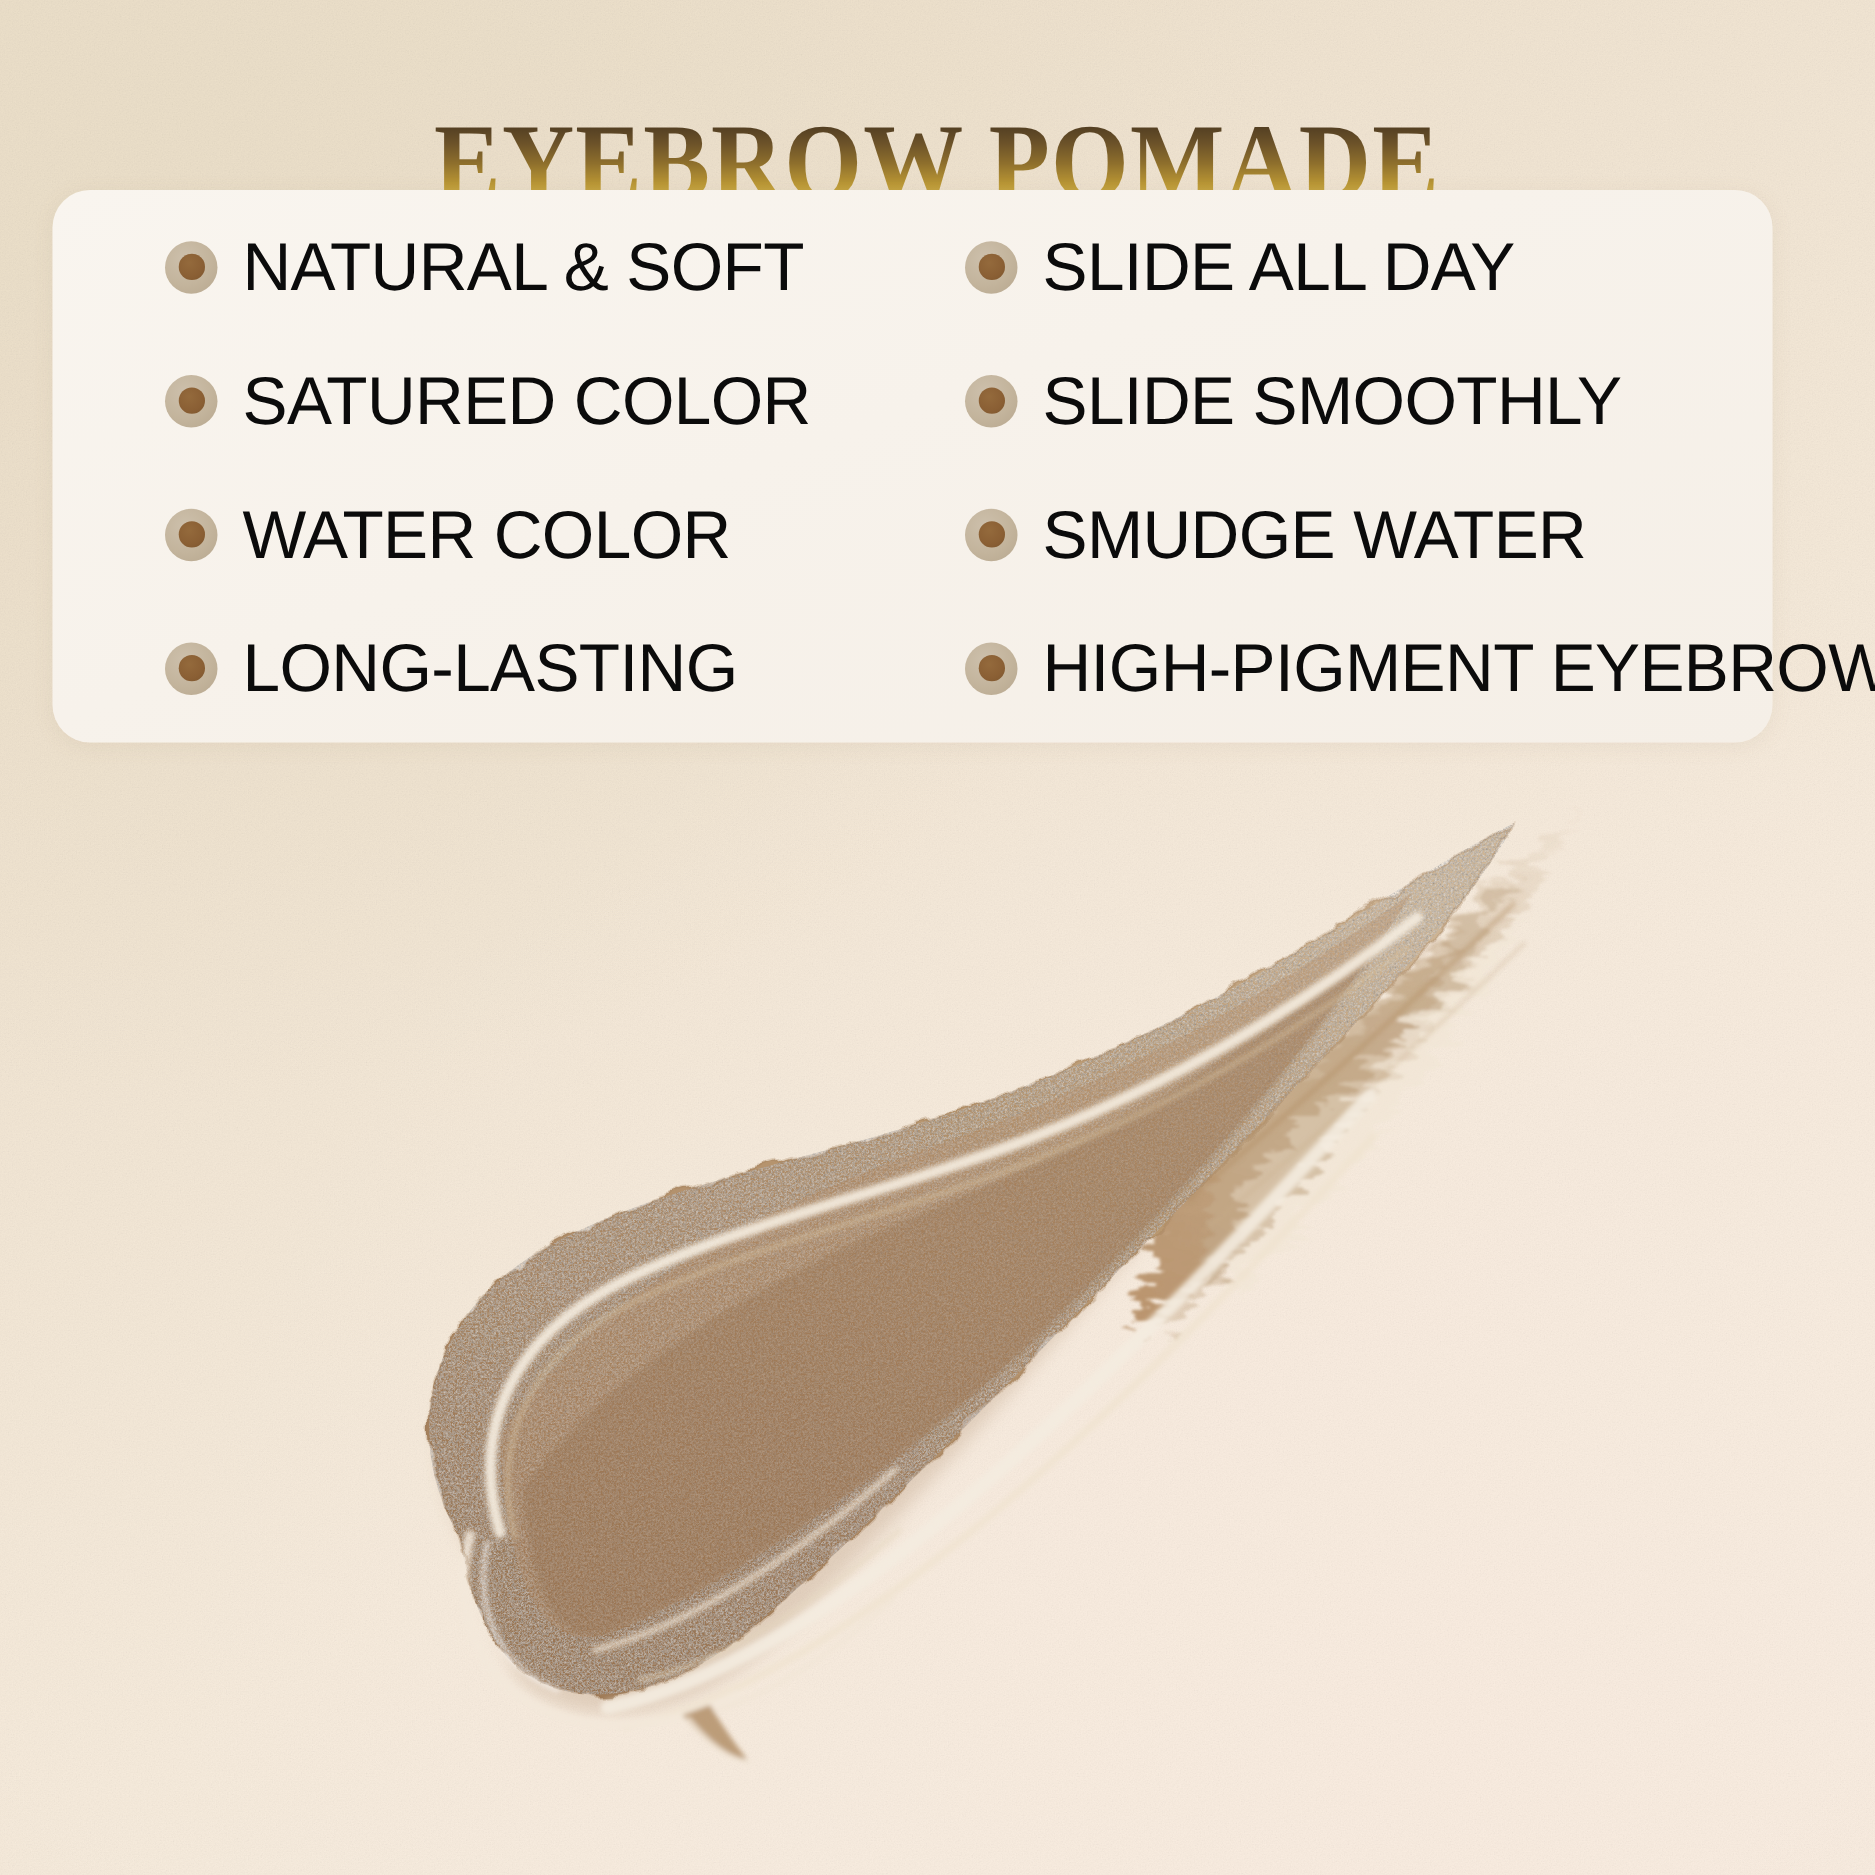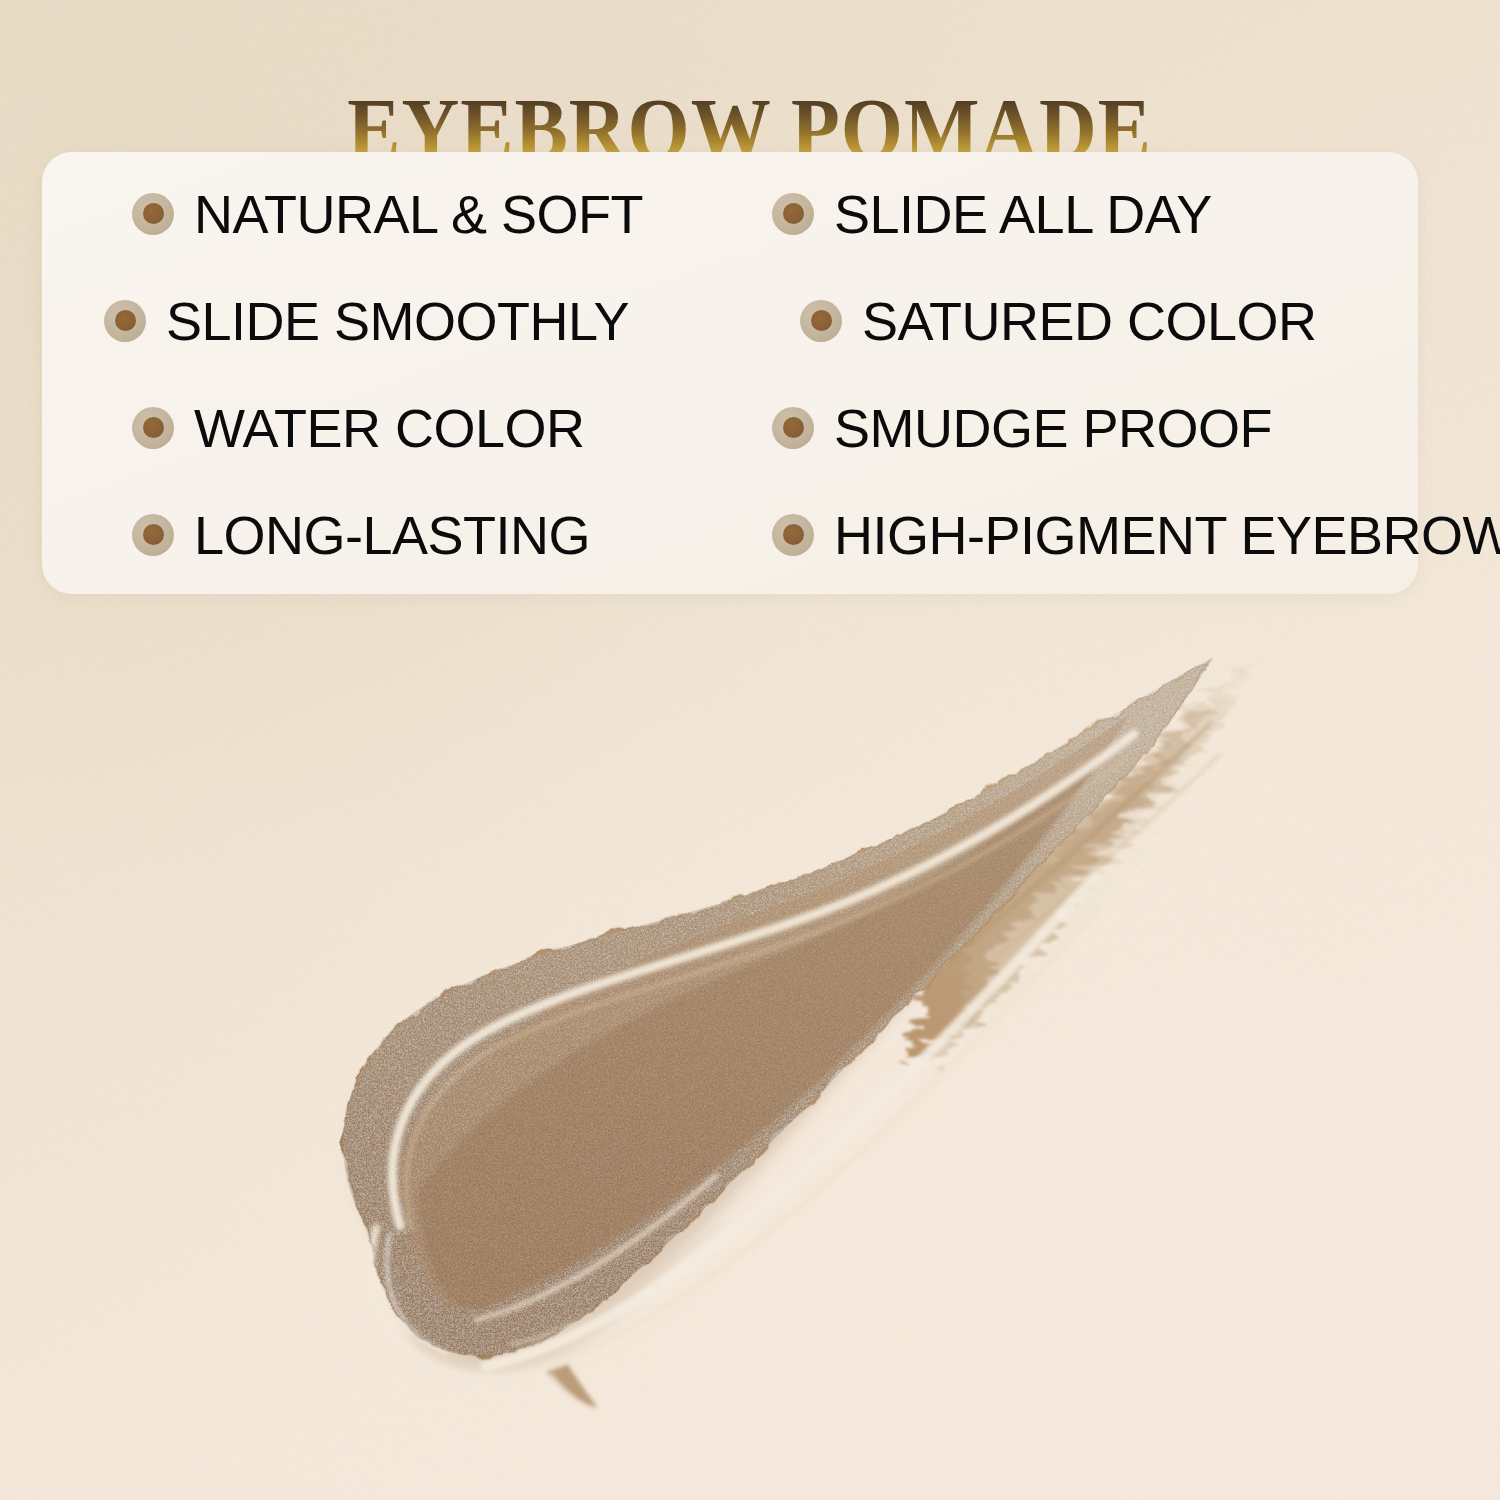--- a/index.html
+++ b/index.html
@@ -174,38 +174,38 @@
       <div class="feature col-left">
         <span class="bullet"></span>
         <span class="feature-label">NATURAL &amp; SOFT</span>
       </div>
 
       <div class="feature col-right">
         <span class="bullet"></span>
         <span class="feature-label">SLIDE ALL DAY</span>
       </div>
 
+      <div class="feature col-left">
+        <span class="bullet"></span>
+        <span class="feature-label">SATURED COLOR</span>
+      </div>
+
       <div class="feature col-right">
         <span class="bullet"></span>
         <span class="feature-label">SLIDE SMOOTHLY</span>
       </div>
 
       <div class="feature col-left">
         <span class="bullet"></span>
-        <span class="feature-label">SATURED COLOR</span>
-      </div>
-
-      <div class="feature col-left">
-        <span class="bullet"></span>
         <span class="feature-label">WATER COLOR</span>
       </div>
 
       <div class="feature col-right">
         <span class="bullet"></span>
-        <span class="feature-label">SMUDGE PROOF</span>
+        <span class="feature-label">SMUDGE WATER</span>
       </div>
 
       <div class="feature col-left">
         <span class="bullet"></span>
         <span class="feature-label">LONG-LASTING</span>
       </div>
 
       <div class="feature col-right">
         <span class="bullet"></span>
         <span class="feature-label">HIGH-PIGMENT EYEBROW</span>

